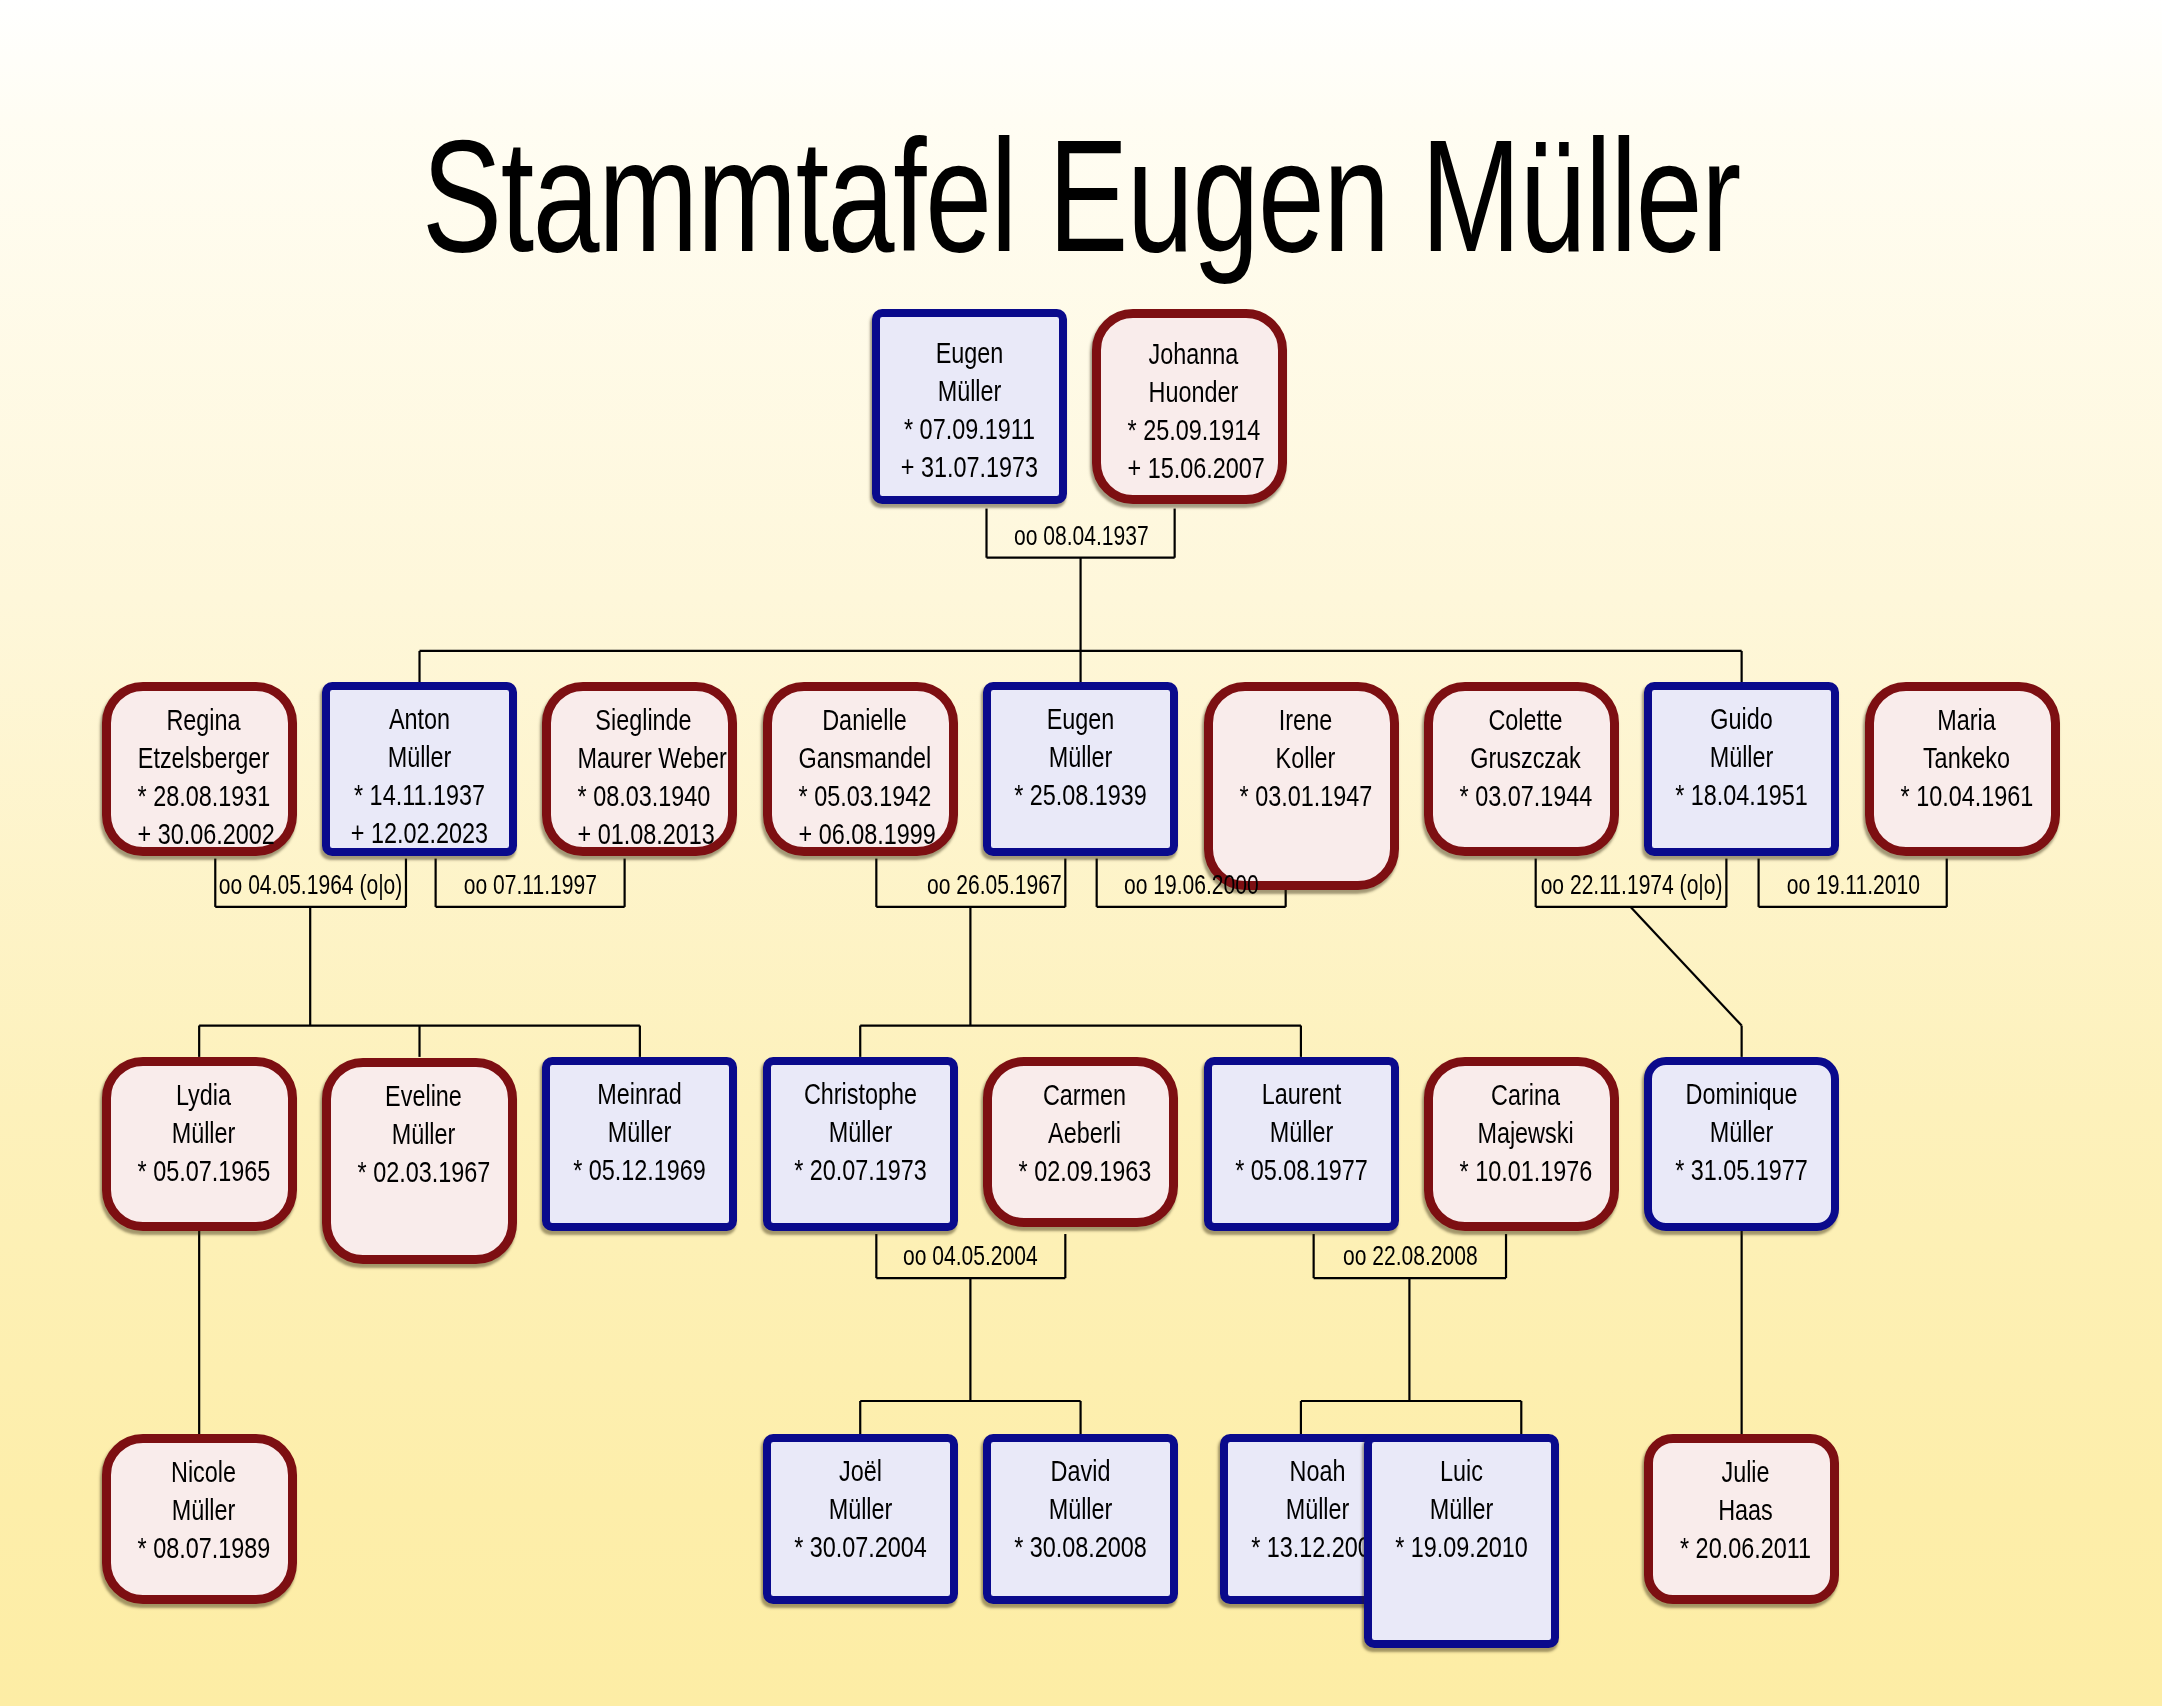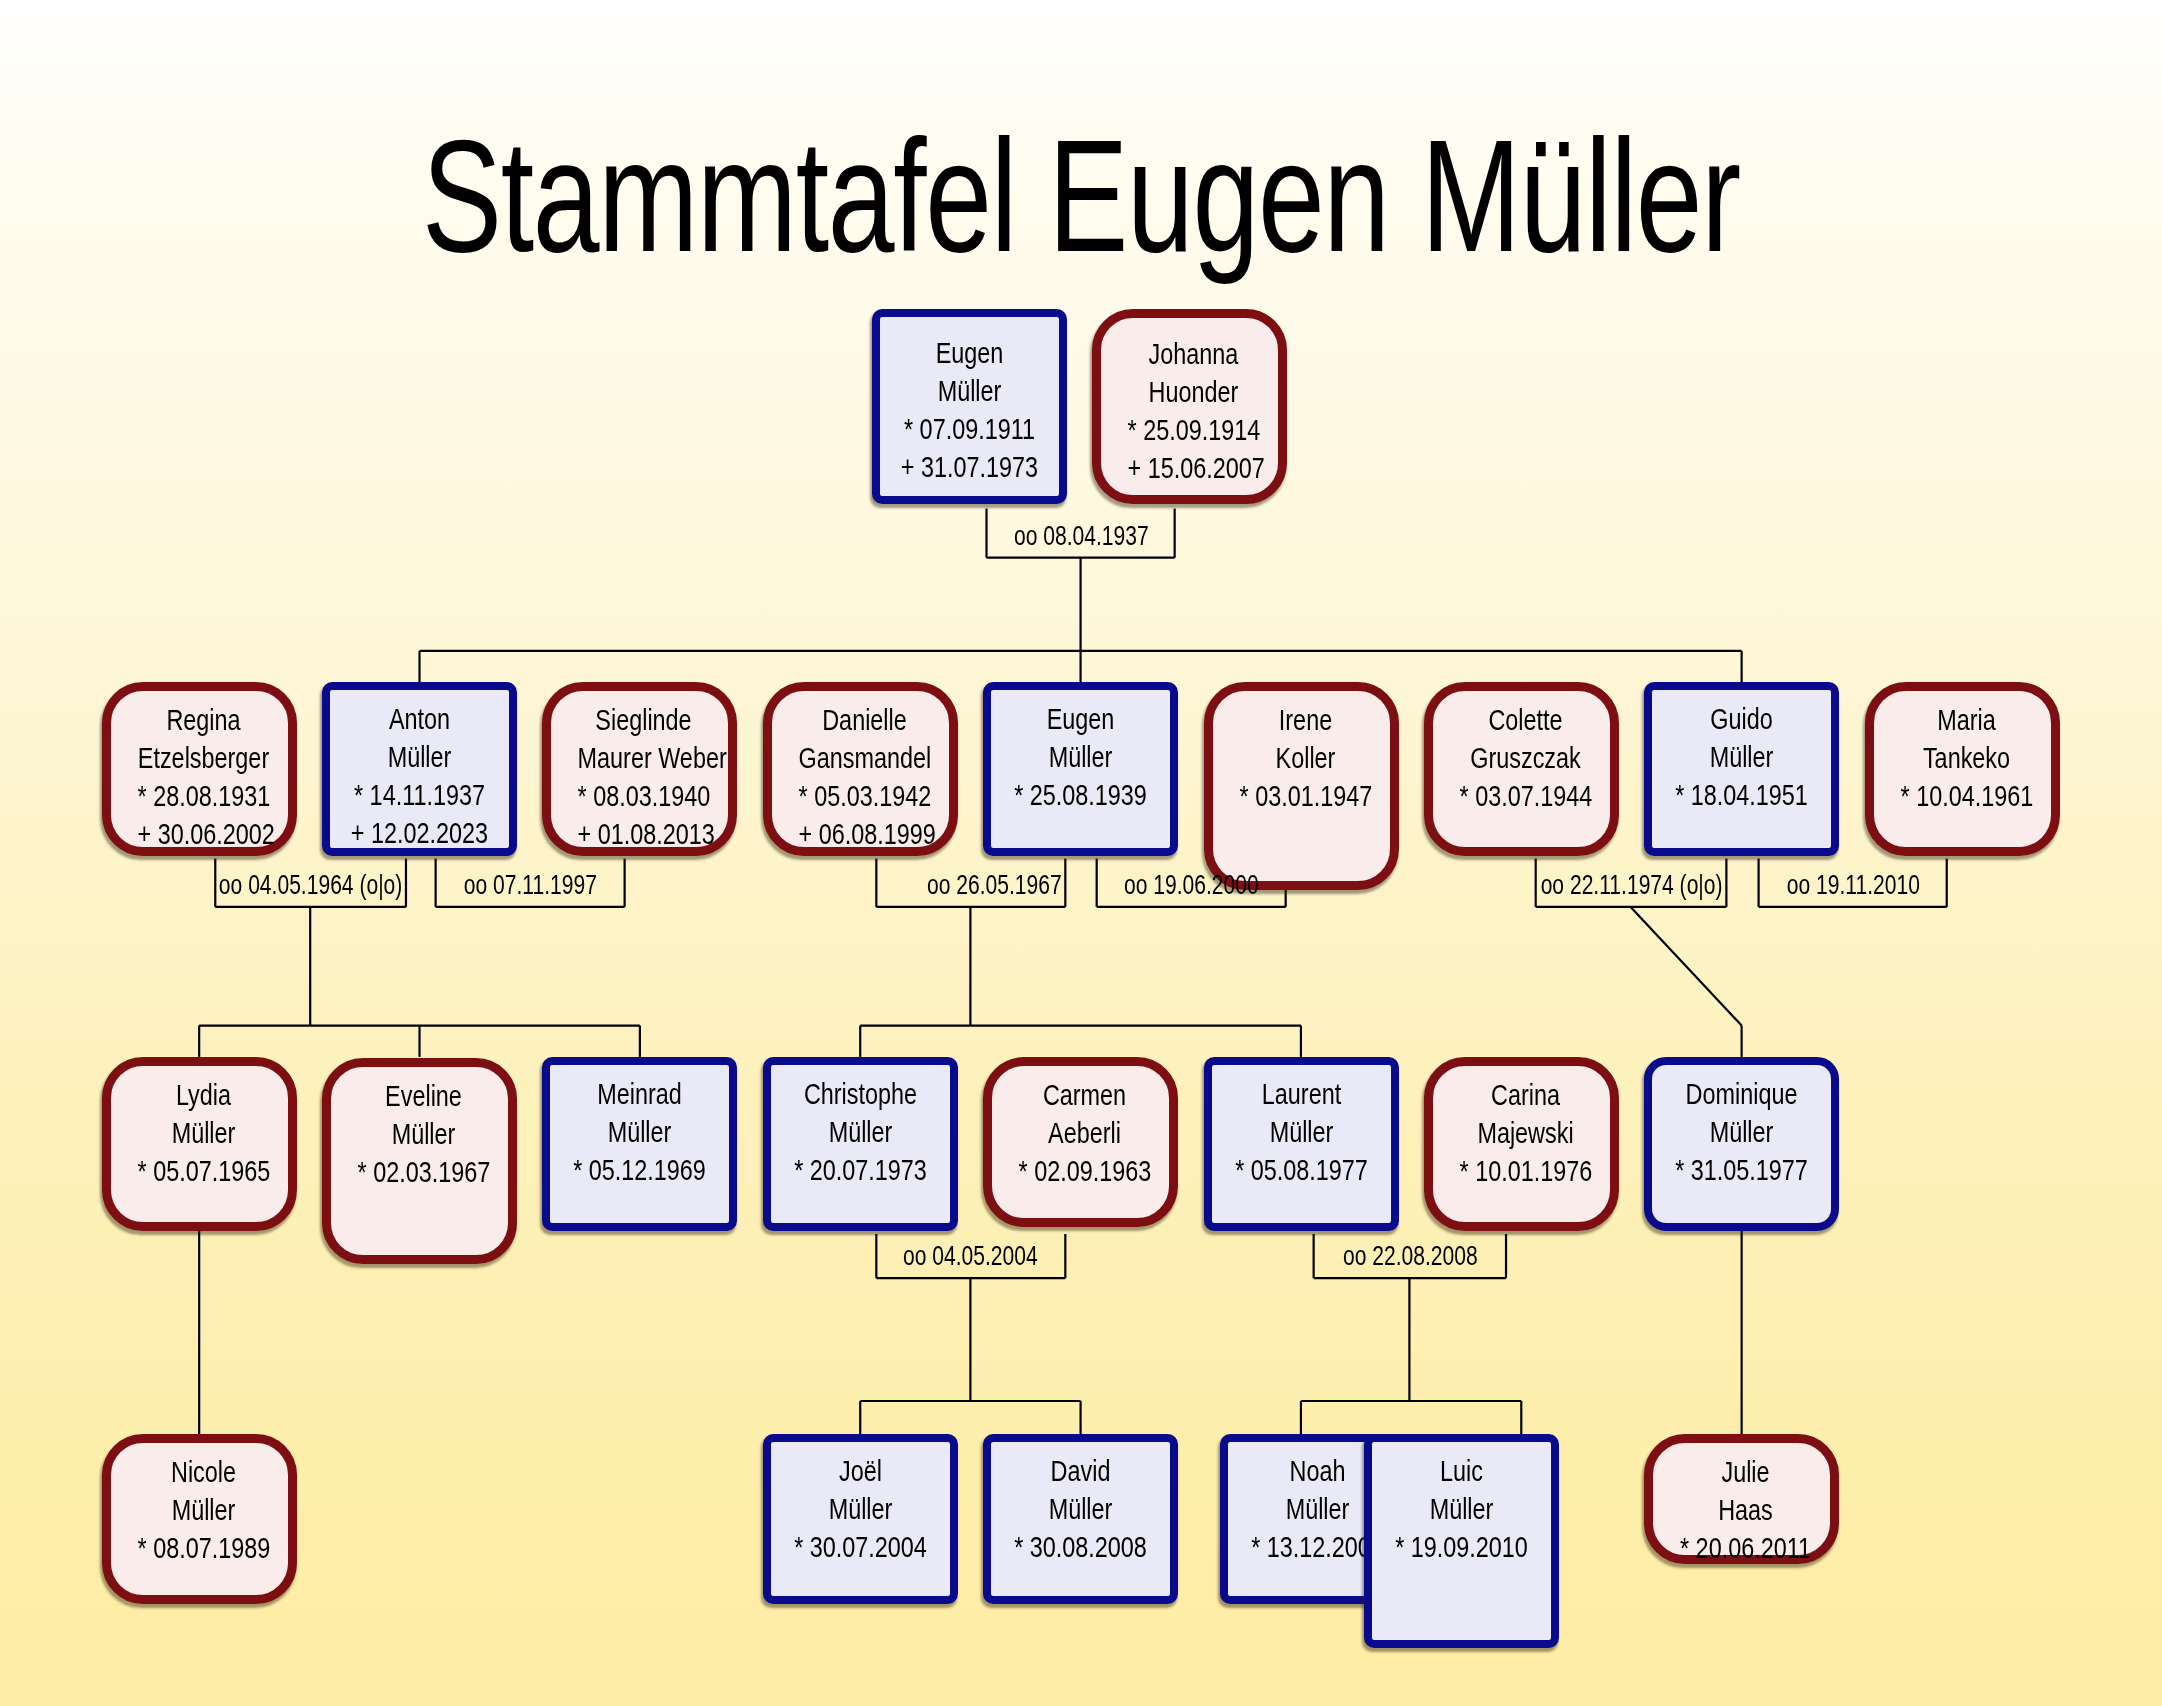--- a/index.html
+++ b/index.html
@@ -285,21 +285,21 @@
         </div>
       </div>
       <div class="person gen4 male" style="left: 1364px; top: 1434px; height: 214px;">
         <div class="ptext">
           <div>Luic</div>
           <div>Müller</div>
           <div>* 19.09.2010</div>
           <div></div>
         </div>
       </div>
-      <div class="person gen4 female" style="left: 1644px; top: 1434px; height: 130px;">
+      <div class="person gen4 female" style="left: 1644px; top: 1434px; height: 170px; border-radius: 29px;">
         <div class="ptext">
           <div>Julie</div>
           <div>Haas</div>
           <div>* 20.06.2011</div>
           <div></div>
         </div>
       </div>
     </div>
   <div id="labels">
       <div class="mlabel" style="left: 987px; top: 517px; width: 188px;">

